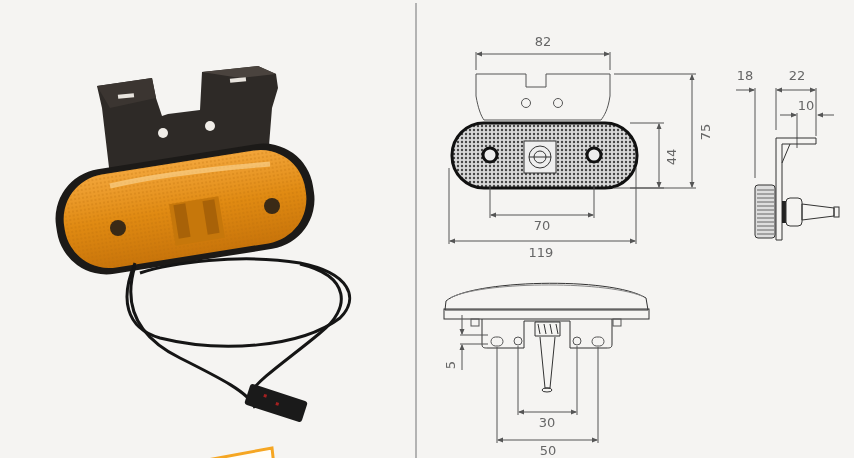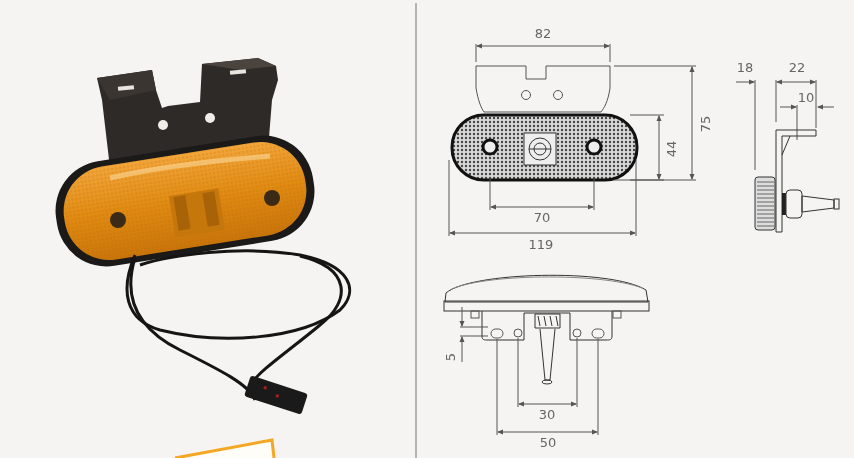--- a/index.html
+++ b/index.html
@@ -1,18 +1,18 @@
 <!DOCTYPE html>
 <html><head>
 <meta charset="utf-8">
 <style>
   html, body { margin:0; padding:0; }
   body { width:854px; height:458px; background:#f5f4f2; position:relative; overflow:hidden;
          font-family:"Liberation Sans", sans-serif; }
-  .panel { position:absolute; top:0; height:438px; }
+  .panel { position:absolute; top:8px; height:438px; }
   #photo-panel { left:0; width:416px; }
   #divider { position:absolute; left:415px; top:3px; width:2px; height:455px; background:#b3b3b3; }
   #drawing-panel { left:418px; width:436px; }
   svg { position:absolute; left:0; top:0; }
   .dim { font-family:"DejaVu Sans", sans-serif; font-size:13px; fill:#666; }
 </style>
 </head>
 <body>
 
 <div id="photo-panel" class="panel">

